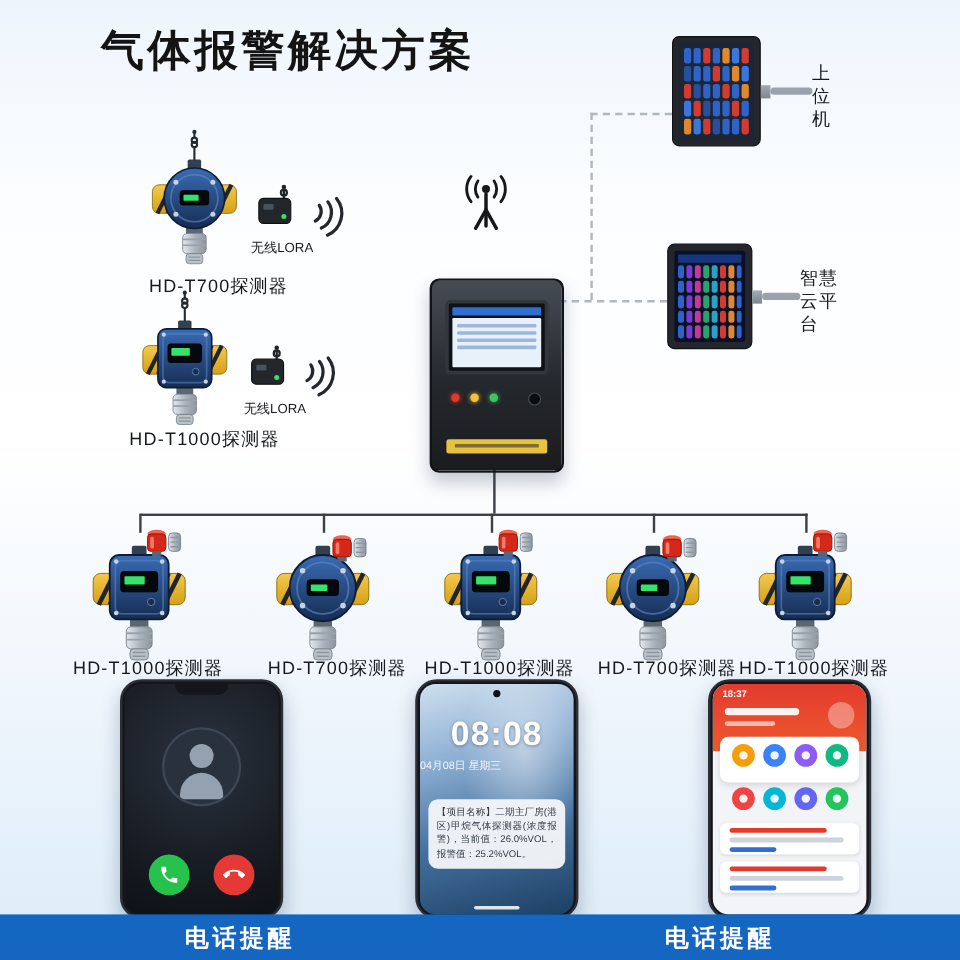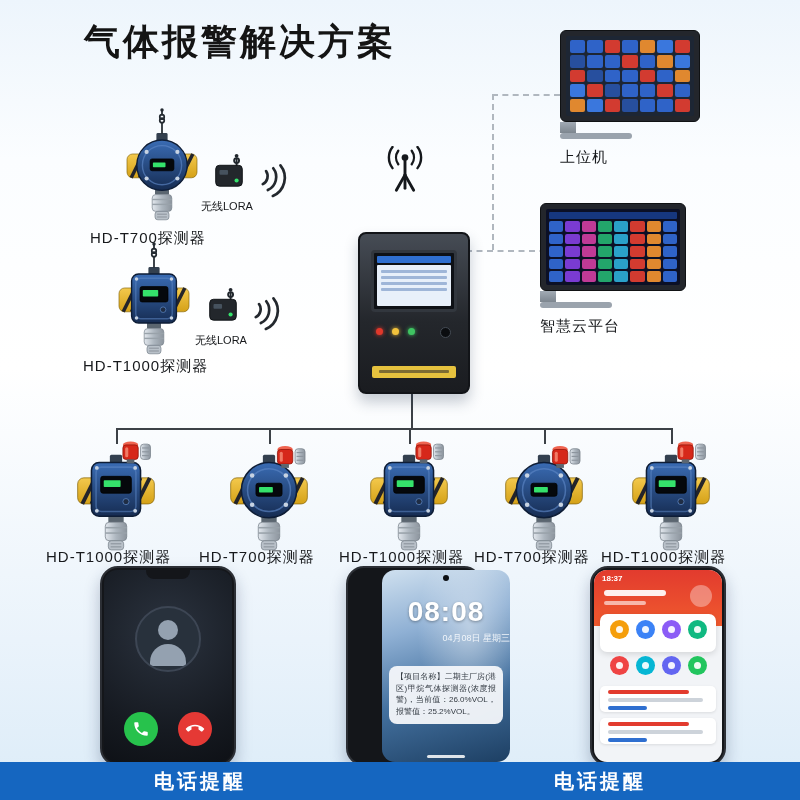--- a/index.html
+++ b/index.html
@@ -9,35 +9,35 @@
   .abs{position:absolute;}
   
   .title{position:absolute;left:84px;top:18px;font-size:36px;font-weight:900;color:#141414;letter-spacing:3px;}
   
   .dline{position:absolute;}
   .dline.h{height:0;border-top:2px dashed #b0b7bf;}
   .dline.v{width:0;border-left:2px dashed #b0b7bf;}
   .sline{position:absolute;background:#3c4147;}
   .sline.v{width:2px;} .sline.h{height:2px;}
   
-  .monitor{position:absolute;display:flex;flex-direction:column;}
+  .monitor{position:absolute;display:flex;flex-direction:row;align-items:center;}
   .mframe{width:100%;background:#23262c;border:1px solid #101214;border-radius:6px;padding:5px;box-sizing:border-box;}
   .mscreen{width:100%;height:100%;border-radius:2px;overflow:hidden;position:relative;box-sizing:border-box;}
   .host-screen{background:#1d2634;padding:4px;}
   .cloud-screen{background:#0b1026;padding:3px;}
   .cm-header{height:7px;background:#16377f;border-radius:1px;margin-bottom:2px;}
   .tile-grid{display:grid;gap:2px;height:100%;}
   .tile-grid.cols7{grid-template-columns:repeat(7,1fr);}
   .tile-grid.cols8{grid-template-columns:repeat(8,1fr);height:calc(100% - 9px);}
   .tile-grid div{border-radius:2px;min-height:0;}
   .mneck{width:16px;height:11px;background:linear-gradient(#a2abb5,#7d868f);}
   .mbase{width:72px;height:6px;background:#9aa3ad;border-radius:3px;}
   .mlabel{margin-top:9px;font-size:15px;color:#17191c;letter-spacing:1px;}
   
-  .lbl{position:absolute;font-size:15px;color:#17191c;text-align:left;letter-spacing:1px;}
+  .lbl{position:absolute;font-size:15px;color:#17191c;text-align:right;letter-spacing:1px;}
   .lbl.small{font-size:11px;letter-spacing:0;}
   
   .cabinet{position:absolute;left:358px;top:232px;width:108px;height:158px;border-radius:8px;
            background:linear-gradient(180deg,#464c55 0%,#24272c 55%,#1a1c20 100%);
            border:2px solid #121418;box-shadow:0 8px 14px rgba(30,50,80,.25);}
   .cab-screen{position:absolute;left:11px;top:16px;width:86px;height:62px;background:#0e1116;
               border:3px solid #32373e;border-radius:4px;padding:3px;box-sizing:border-box;}
   .cs-bar{height:7px;background:#2f6fd0;border-radius:1px;}
   .cs-body{height:calc(100% - 9px);margin-top:2px;background:#e8f0fa;border-radius:1px;padding:2px 0;box-sizing:border-box;}
   .cs-line{height:3px;background:#9fb6d8;margin:3px 4px;border-radius:1px;}
@@ -63,27 +63,27 @@
           background:#28313c;border:2px solid #3d4document654;overflow:hidden;border:2px solid #3d4654;}
   .av-head{position:absolute;left:50%;top:12px;transform:translateX(-50%);width:20px;height:20px;border-radius:50%;background:#94a1b0;}
   .av-body{position:absolute;left:50%;top:36px;transform:translateX(-50%);width:36px;height:22px;border-radius:18px 18px 0 0;background:#94a1b0;}
   .call-btns{position:absolute;bottom:16px;left:0;right:0;display:flex;justify-content:space-evenly;}
   .cbtn{width:34px;height:34px;border-radius:50%;display:flex;align-items:center;justify-content:center;}
   .cbtn.answer{background:#27c24c;}
   .cbtn.decline{background:#e53935;}
   .cbtn svg{width:18px;height:18px;fill:#fff;}
   .cbtn.decline svg{transform:rotate(135deg);}
   
-  .sms-screen{background:linear-gradient(165deg,#cfe0ef 0%,#8fb0d4 30%,#44719f 62%,#1d3f63 100%);margin-left:32px;}
+  .sms-screen{background:linear-gradient(165deg,#cfe0ef 0%,#8fb0d4 30%,#44719f 62%,#1d3f63 100%);}
   .sms-screen::before{content:"";position:absolute;inset:0;
       background:radial-gradient(80px 140px at 68% 30%,rgba(255,255,255,.45),rgba(255,255,255,0) 65%);}
   .cam-dot{position:absolute;left:50%;top:5px;transform:translateX(-50%);width:6px;height:6px;border-radius:50%;background:#0c0f13;}
   .sms-time{position:absolute;top:26px;left:0;right:0;text-align:center;color:#fff;font-size:28px;font-weight:bold;
             text-shadow:0 1px 3px rgba(0,0,0,.35);letter-spacing:1px;}
-  .sms-date{position:absolute;top:62px;left:0;right:0;text-align:right;color:#f0f5fa;font-size:9px;}
+  .sms-date{position:absolute;top:62px;left:0;right:0;text-align:left;color:#f0f5fa;font-size:9px;}
   .sms-card{position:absolute;top:96px;left:7px;right:7px;height:58px;background:rgba(244,247,250,.95);
             border-radius:8px;padding:5px 7px;box-sizing:border-box;overflow:hidden;}
   .sms-card p{margin:0;font-size:8px;line-height:1.45;color:#333a42;text-align:justify;}
   .home-bar{position:absolute;bottom:4px;left:50%;transform:translateX(-50%);width:38px;height:3px;border-radius:2px;background:rgba(255,255,255,.85);}
   
   .app-screen{background:#f2f4f7;}
   .app-header{position:absolute;left:0;right:0;top:0;height:56px;background:linear-gradient(180deg,#e23b2e 0%,#f05a2e 100%);}
   .app-time{position:absolute;left:8px;top:4px;font-size:8px;color:#fff;font-weight:bold;}
   .hb1{position:absolute;left:10px;top:20px;width:62px;height:6px;border-radius:3px;background:rgba(255,255,255,.92);}
   .hb2{position:absolute;left:10px;top:31px;width:42px;height:4px;border-radius:2px;background:rgba(255,255,255,.6);}
@@ -244,21 +244,21 @@
             <div style="background: rgb(47, 99, 200);"></div>
             <div style="background: rgb(210, 59, 48);"></div>
           </div>
       </div>
     </div>
     <div class="mneck"></div>
     <div class="mbase"></div>
     <div class="mlabel">上位机</div>
   </div>
 
-  <div class="monitor" style="left:540px;top:203px;width:146px">
+  <div class="monitor" style="left:556px;top:203px;width:146px">
     <div class="mframe" style="height:88px">
       <div class="mscreen cloud-screen">
         <div class="cm-header"></div>
         <div class="tile-grid cols8">
             <div style="background: rgb(47, 99, 200);"></div>
             <div style="background: rgb(122, 59, 210);"></div>
             <div style="background: rgb(192, 58, 150);"></div>
             <div style="background: rgb(35, 165, 107);"></div>
             <div style="background: rgb(42, 161, 201);"></div>
             <div style="background: rgb(210, 59, 48);"></div>

